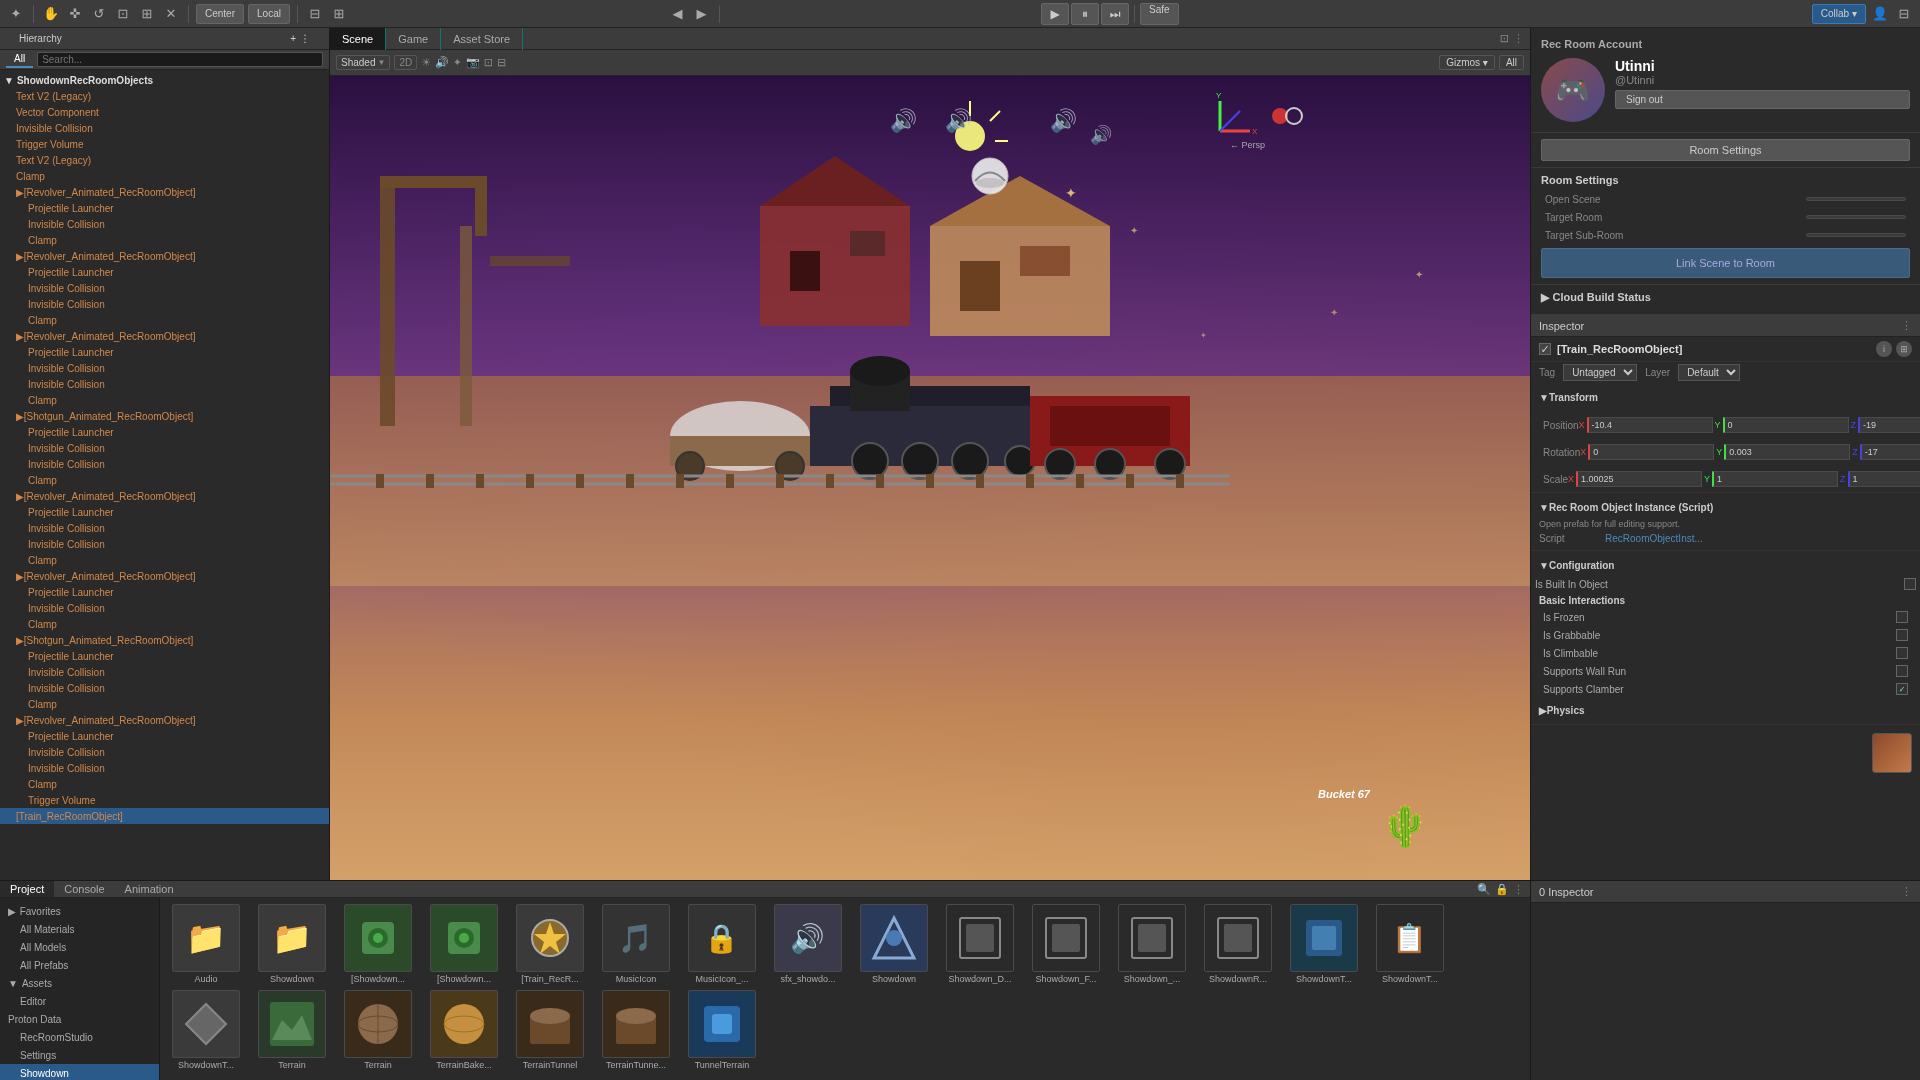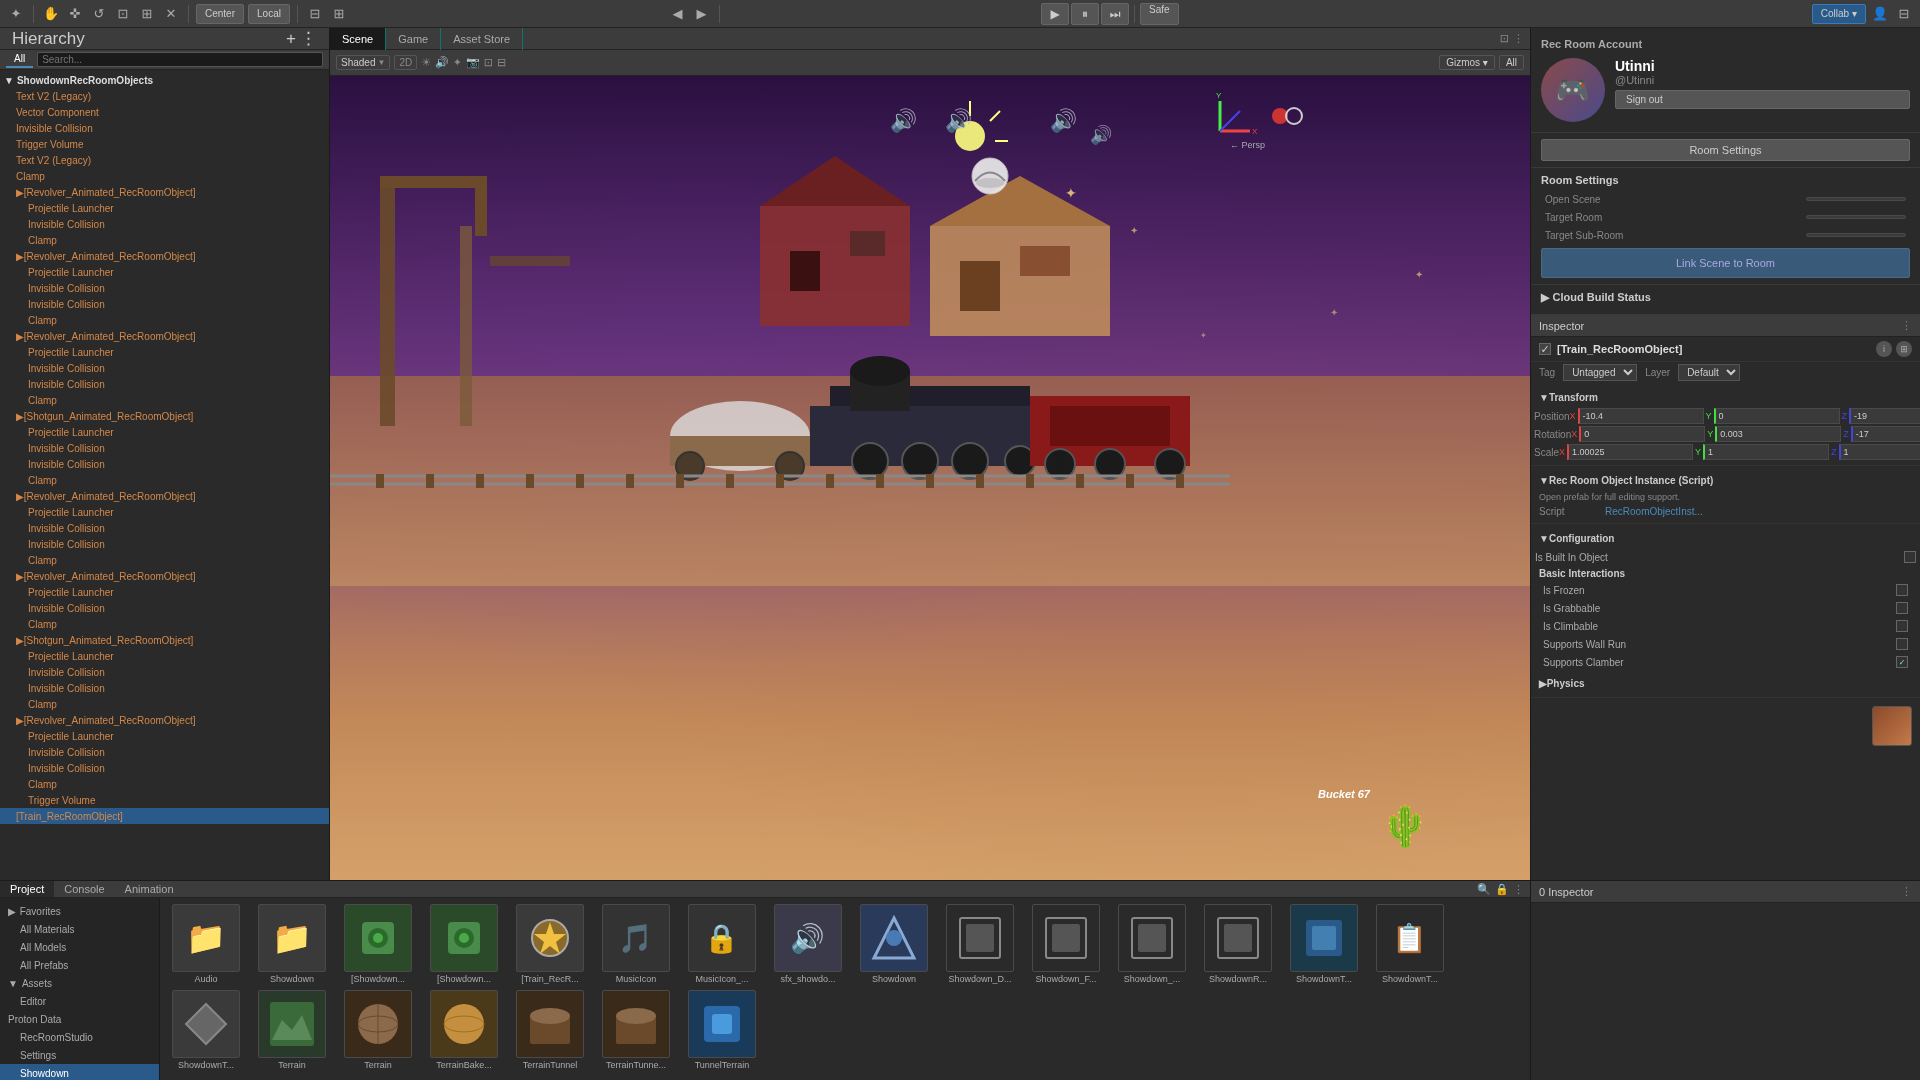--- a/index.html
+++ b/index.html
@@ -73,22 +73,22 @@
       display: flex;
       flex-direction: column;
       flex-shrink: 0;
     }
     .panel-header {
       height: 22px;
       background: #3c3c3c;
       border-bottom: 1px solid #222;
       display: flex;
       align-items: center;
-      padding: 0 12px;
-      font-size: 17px;
+      padding: 0 19px;
+      font-size: 10px;
       color: #ccc;
       gap: 6px;
     }
     .panel-header-tabs {
       display: flex; gap: 1px;
     }
     .panel-tab {
       padding: 2px 8px;
       font-size: 10px;
       color: #aaa;
@@ -328,21 +328,22 @@
       padding: 0 8px;
       font-size: 10px;
       font-weight: bold;
       color: #ccc;
       cursor: pointer;
     }
     .transform-row {
       display: flex;
       align-items: center;
       height: 18px;
-      padding: 0 3px;
+      padding: 0 12px;
+      margin-top: 9px;
     }
     .transform-label { width: 60px; font-size: 10px; color: #888; }
     .transform-inputs { display: flex; gap: 2px; flex: 1; }
     .transform-input {
       flex: 1;
       background: #3a3a3a;
       border: 1px solid #4a4a4a;
       color: #ccc;
       font-size: 9px;
       padding: 1px 3px;

